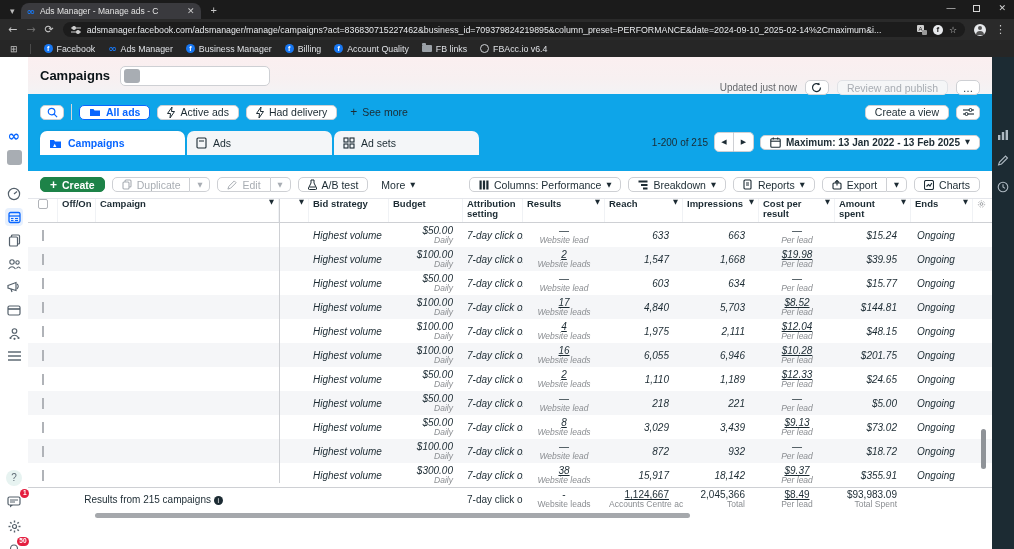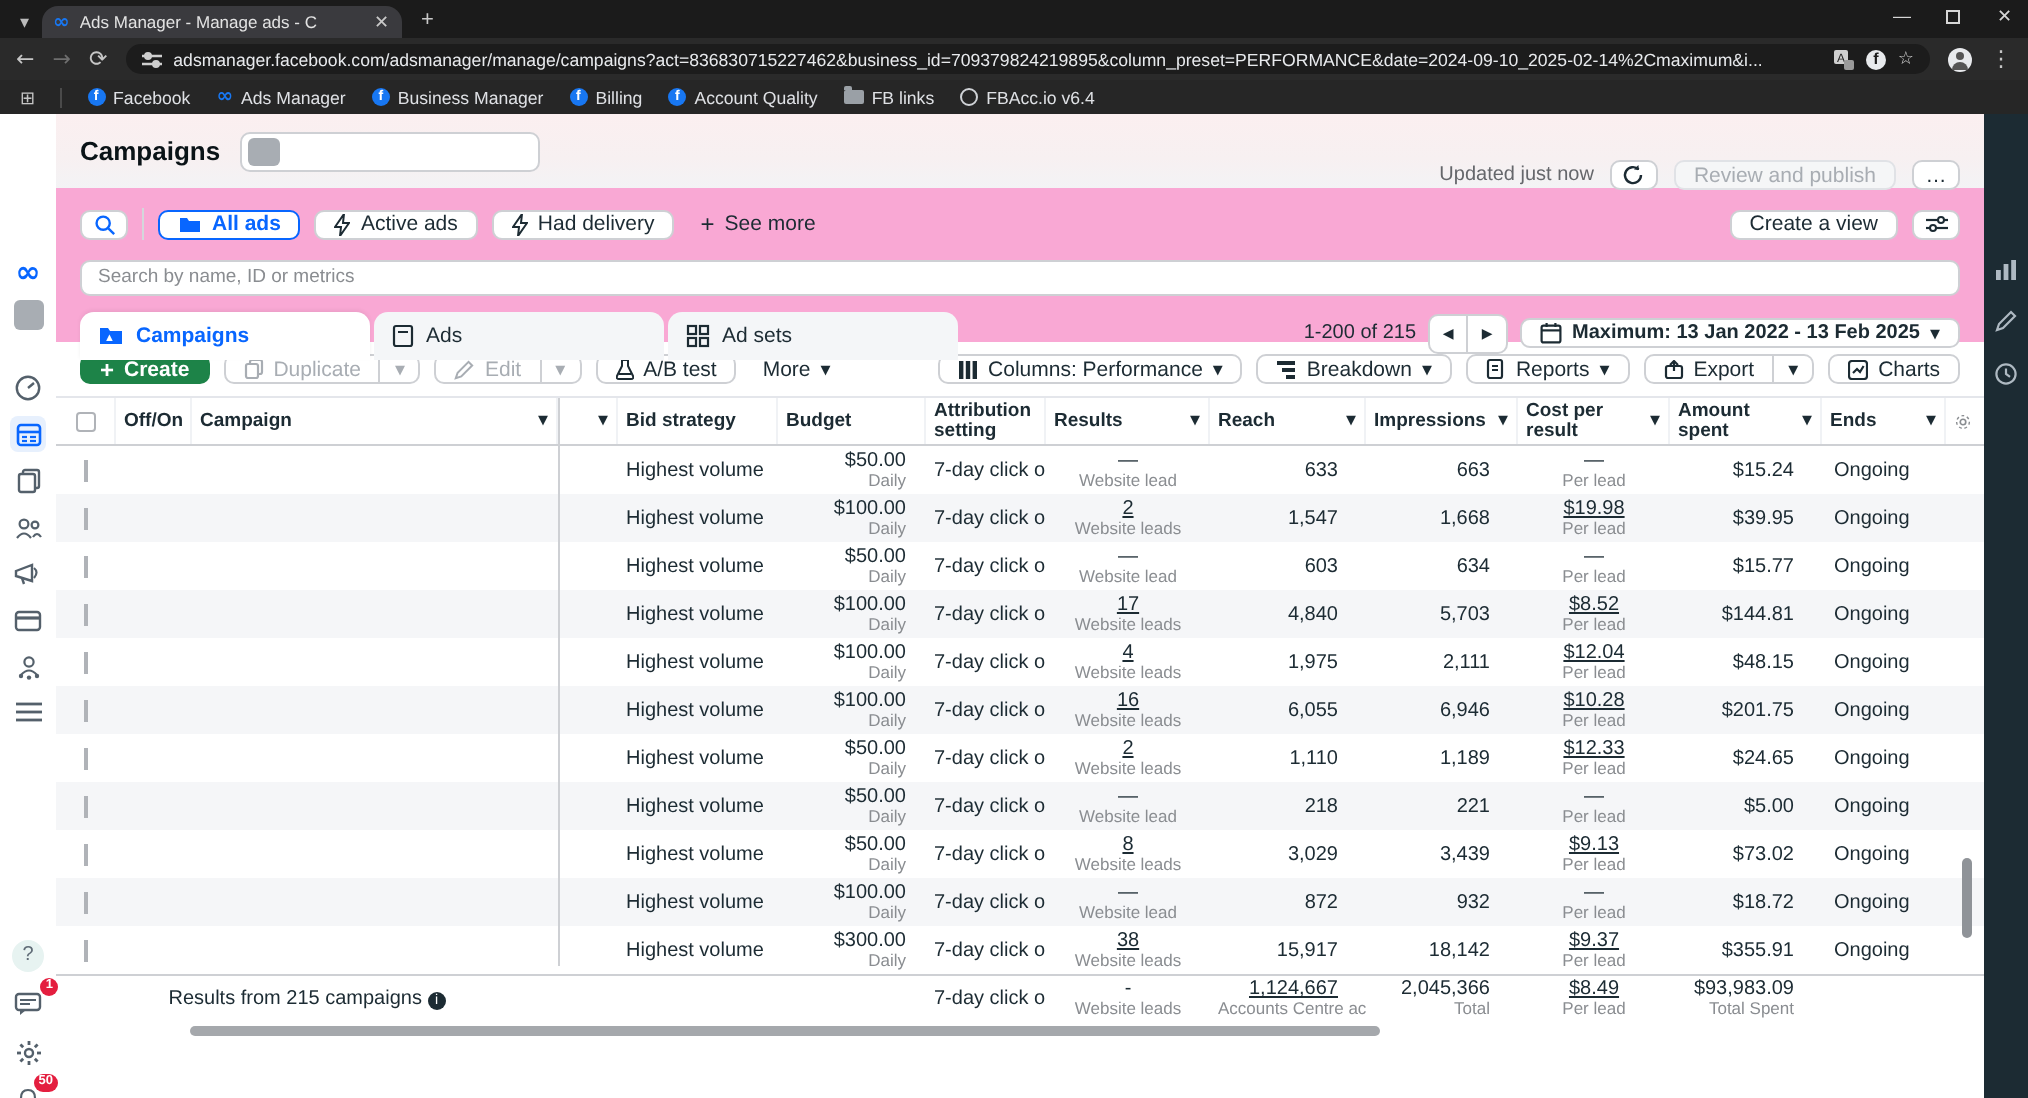--- a/index.html
+++ b/index.html
@@ -53,21 +53,21 @@
   #appheader { height:37px; background:linear-gradient(180deg,#fbeff0 0%,#f7f0f1 60%,#f3f3f5 100%); display:flex; align-items:center; padding:0 12px; gap:10px; }
   #page-title { font-size:13px; font-weight:bold; color:#0a1317; }
   #campaign-filter { width:150px; height:20px; background:#fff; border:1px solid #ced0d4; border-radius:5px; display:flex; align-items:center; padding:0 3px; }
   .chip { width:16px; height:14px; background:#a8adb3; border-radius:3px; color:#fff; font-size:8px; text-align:center; line-height:14px; }
   #header-right { margin-left:auto; display:flex; align-items:center; gap:8px;margin-top:24px; }
   #updated-text { color:#65676b; font-size:10px; }
   .btn { background:#fff; border:1px solid #ced0d4; border-radius:5px; height:15px; display:inline-flex; align-items:center; justify-content:center; padding:0 9px; font-size:10.5px; color:#1c2b33; gap:5px; white-space:nowrap; }
   .btn-sq { width:24px; padding:0; }
   .btn-disabled { color:#a8adb3; background:#f5f6f7; border-color:#e0e2e6; }
 
-  #subheader { height:77px; background:#f9a8d4; padding:7px 12px 0 12px; }
+  #subheader { height:77px; background:#0ea5e9; padding:7px 12px 0 12px; }
   #filterrow { display:flex; align-items:center; gap:7px; height:22px; }
   .seg-sep { width:1px; height:16px; background:#d4d7db; }
   .btn-blue { border-color:#0866ff; color:#0866ff; font-weight:bold; }
   .plainlink { font-size:10.5px; color:#1c2b33; display:flex; gap:5px; align-items:center; padding:0 6px; }
   #searchrow { margin-top:5px; }
   #search-input { width:100%; height:18px; background:#fff; border:1px solid #ced0d4; border-radius:5px; font-size:9.5px; color:#1c2b33; padding:0 8px; }
   #search-input::placeholder { color:#8a8d91; }
   #tabsrow { margin-top:6px; display:flex; align-items:flex-end; height:26px; position:relative; }
   .etab { width:145px; height:24px; border-radius:7px 7px 0 0; display:flex; align-items:center; gap:6px; padding:0 9px; font-size:10.5px; background:#f4f6f8; color:#1c2b33; margin-right:2px; }
   .etab.sel { background:#fff; color:#0866ff; font-weight:bold; box-shadow:0 -1px 2px rgba(0,0,0,.06); }
@@ -83,23 +83,23 @@
   .split { display:flex; }
   .split .btn:first-child { border-radius:5px 0 0 5px; }
   .split .btn:last-child { border-radius:0 5px 5px 0; border-left:none; width:20px; padding:0; }
   .dim-btn { color:#a8adb3; }
   #toolbar-right { margin-left:auto; display:flex; gap:7px; }
 
   
   #tablewrap { position:relative; }
   .tgrid { display:grid; grid-template-columns:30px 38px 183px 30px 80px 74px 60px 82px 78px 76px 76px 76px 62px 17px; align-items:center; }
   #thead { height:24px; border-bottom:1px solid #ced0d4; background:#fff; font-weight:bold; font-size:9.5px; }
-  .th { display:flex; align-items:center; justify-content:space-between; padding:0 4px; height:100%; border-right:1px solid #f0f2f5; line-height:1.05; }
+  .th { display:flex; align-items:flex-start; justify-content:space-between; padding:0 4px; height:100%; border-right:1px solid #f0f2f5; line-height:1.05; }
   .th:last-child { border-right:none; }
-  .trow { height:24px; font-size:10px; }
+  .trow { height:24px; font-size:10px;font-style:italic; }
   .trow.alt { background:#f5f6f8; }
   .cell { padding:0 4px; overflow:hidden; white-space:nowrap; }
   .c-right { text-align:right; padding-right:14px; }
   .c-center { text-align:center; }
   .two { line-height:1.1; }
   .sub { display:block; font-size:8.5px; color:#8a8d91; }
   .linkval { text-decoration:underline; }
   .chk { width:10px; height:10px; border:1px solid #b0b3b8; border-radius:2px; background:#fff; margin:0 auto; }
   .toggle { width:18px; height:10px; border-radius:6px; background:#36424e; position:relative; margin:0 auto; }
   .toggle:after { content:""; position:absolute; right:1.5px; top:1.5px; width:7px; height:7px; border-radius:50%; background:#fff; }
@@ -372,23 +372,20 @@
               <g stroke="#1c2b33" stroke-width="1.1">
                 <line x1="0" y1="3" x2="11" y2="3"></line>
                 <line x1="0" y1="7" x2="11" y2="7"></line>
               </g>
               <circle cx="7.5" cy="3" r="1.5" fill="#fff" stroke="#1c2b33"></circle>
               <circle cx="3.5" cy="7" r="1.5" fill="#fff" stroke="#1c2b33"></circle>
             </svg>
           </span>
       </span>
     </div>
-    <div id="searchrow">
-      <input id="search-input" placeholder="Search by name, ID or metrics" style="">
-    </div>
     <div id="tabsrow">
       <div class="etab sel">
         <svg width="13" height="11" viewBox="0 0 13 11">
             <path d="M1 2 L1 10 L12 10 L12 3.5 L6 3.5 L5 2 Z" fill="#0866ff"></path>
             <text x="3" y="8.6" font-size="5.5" fill="#fff" font-weight="bold">▲</text>
           </svg>
         <span>Campaigns</span>
       </div>
       <div class="etab">
         <svg width="11" height="12" viewBox="0 0 11 12">

